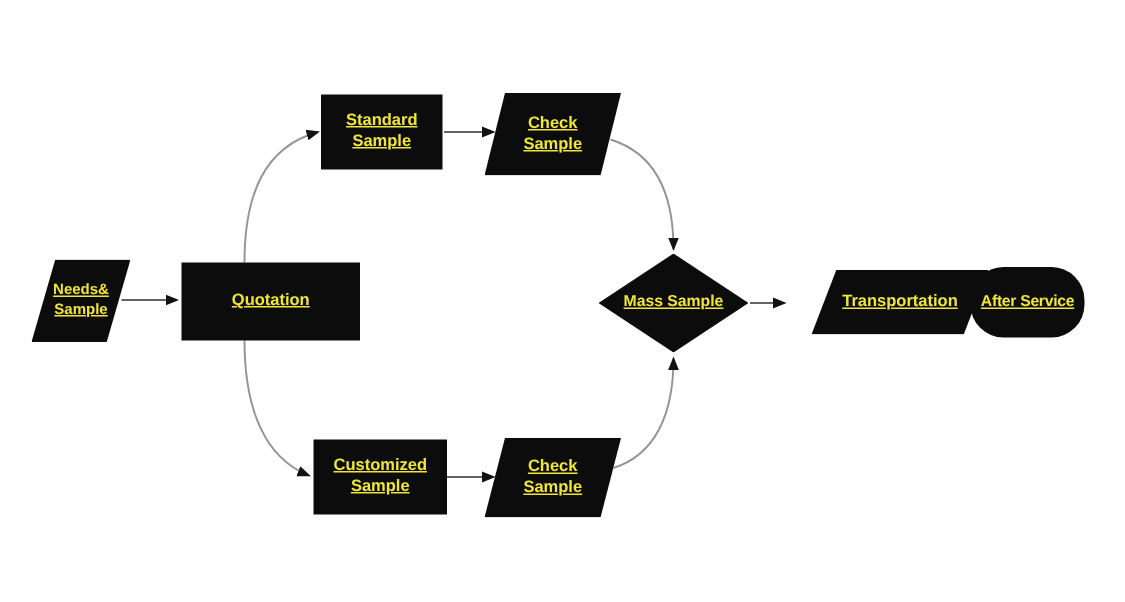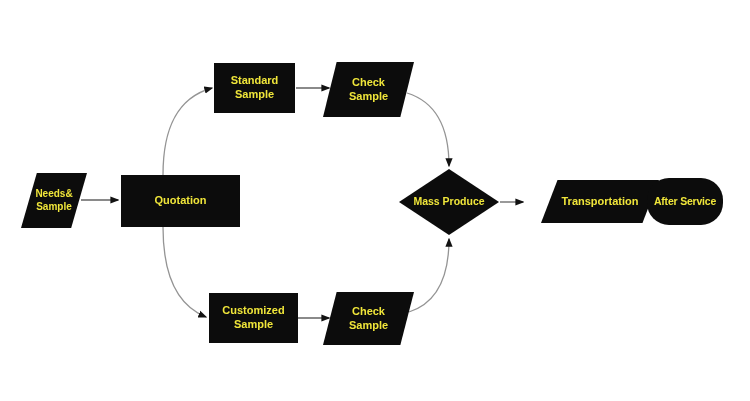--- a/index.html
+++ b/index.html
@@ -36,20 +36,21 @@
   .label {
     position: absolute; left: 0; top: 0; right: 0; bottom: 0;
     display: flex; align-items: center; justify-content: center;
     text-align: center;
     color: var(--label-color, #f0e63a);
     font-weight: bold;
     font-size: 11px;
     line-height: 1.27;
     white-space: pre-line;
     letter-spacing: 0;
+    text-decoration: underline;
   }
   .node-needs-sample .label { font-size: 10px; }
   .node-after-service .label { font-size: 10.5px; letter-spacing: -0.2px; }
   .node-mass-produce .label { font-size: 10.5px; }
 
   
   .node-needs-sample       { left: 21px;  top: 173px; width: 66px;  height: 55px; }
   .node-quotation          { left: 121px; top: 175px; width: 87px;  height: 52px; padding-left: 32px; }
   .node-standard-sample    { left: 214px; top: 63px;  width: 81px;  height: 50px; }
   .node-check-sample-top   { left: 323px; top: 62px;  width: 91px;  height: 55px; }
@@ -112,21 +113,21 @@
   </div>
 
   <div class="node node-check-sample-bottom">
     <div class="shape para-check"></div>
     <div class="label">Check
 Sample</div>
   </div>
 
   <div class="node node-mass-produce">
     <div class="shape diamond"></div>
-    <div class="label">Mass Produce</div>
+    <div class="label">Mass Sample</div>
   </div>
 
   <div class="node node-transportation">
     <div class="shape para-transport"></div>
     <div class="label">Transportation</div>
   </div>
 
   <div class="node node-after-service">
     <div class="shape stadium"></div>
     <div class="label">After Service</div>

